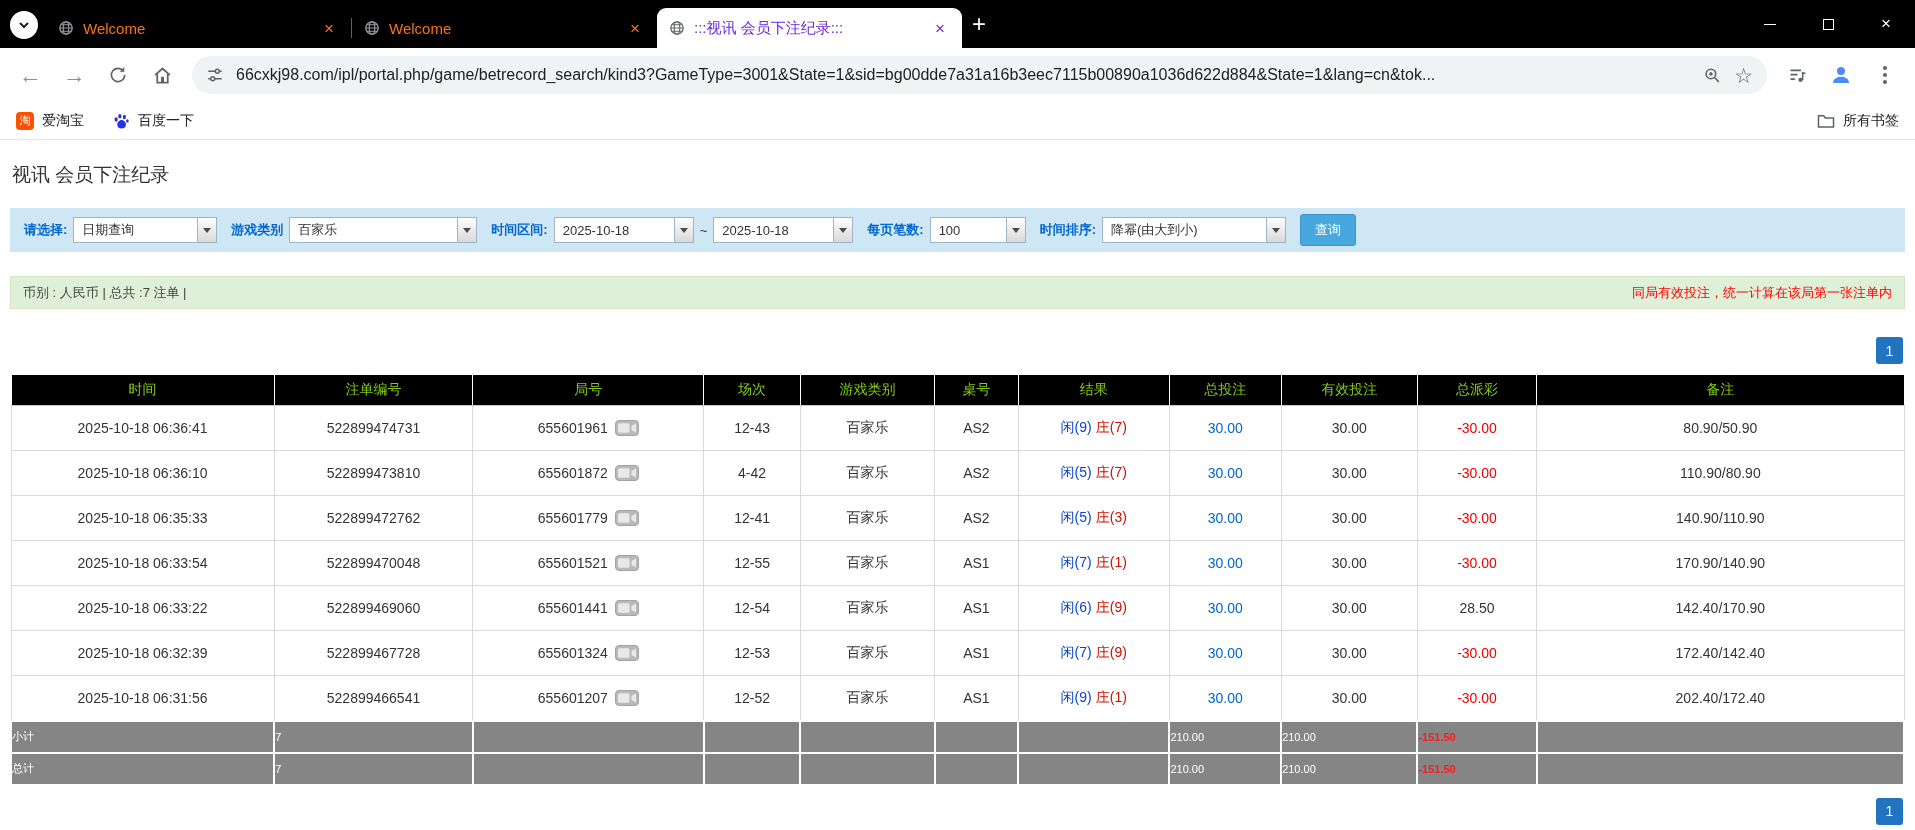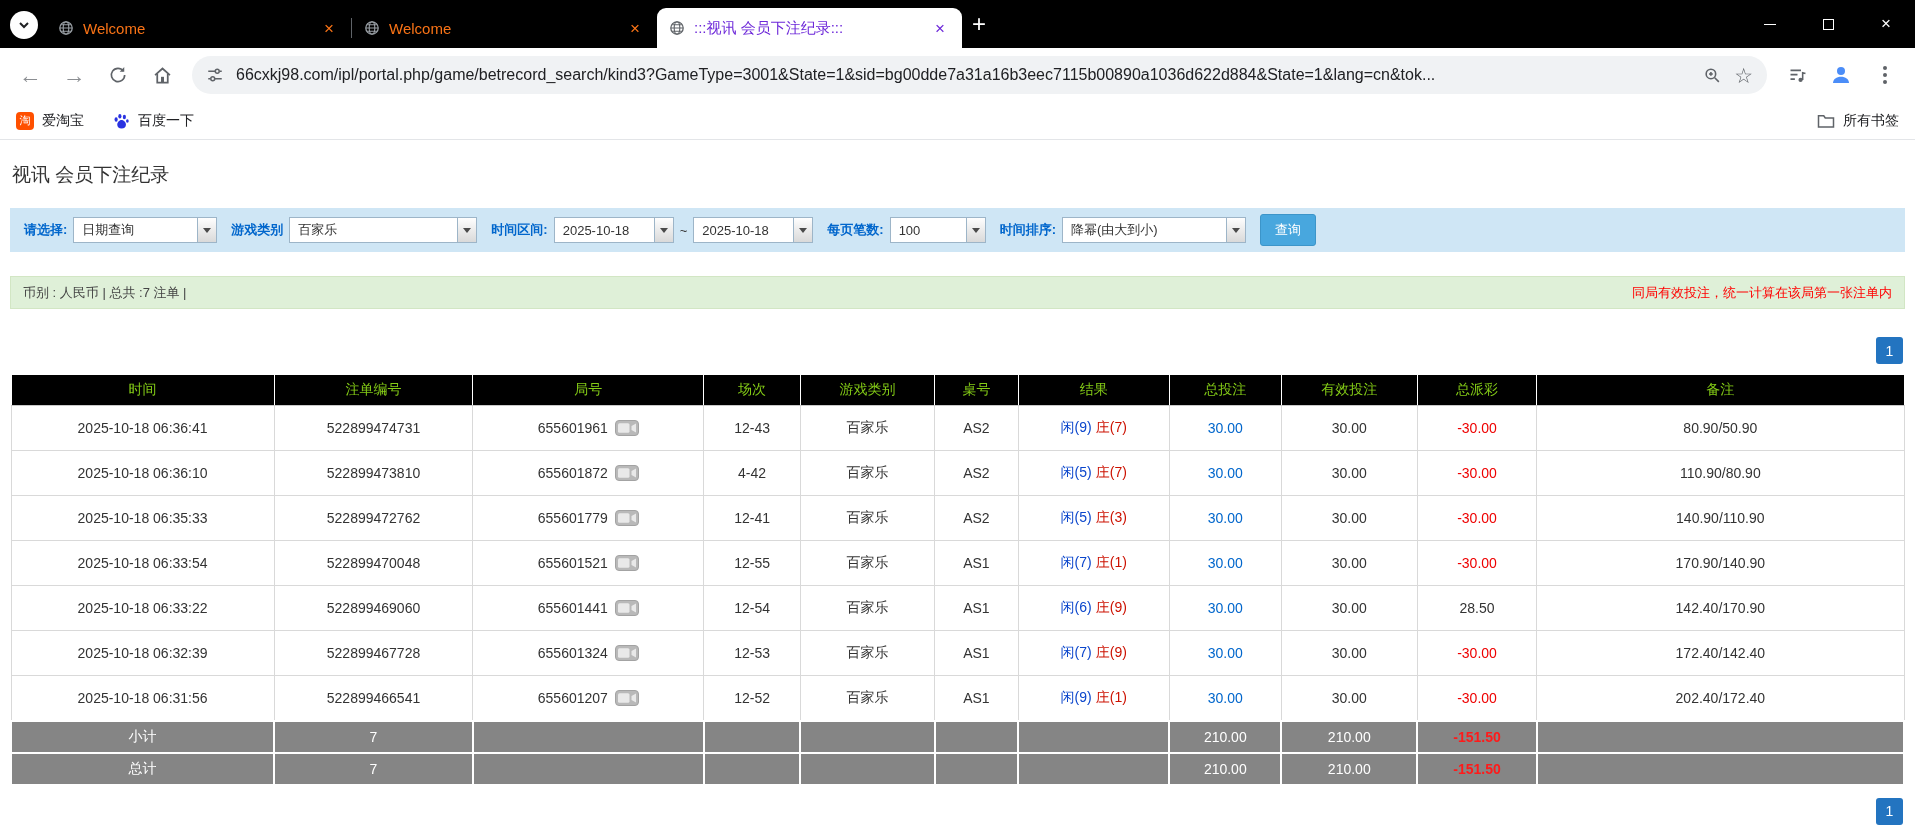--- a/index.html
+++ b/index.html
@@ -41,41 +41,41 @@
   .content { flex:1; background:#fff; padding:22px 10px 0; overflow:hidden; }
   .page-title { font-size:19px; font-weight:400; color:#333; margin:0 2px 20px; }
 
   .filterbar { background:#cfe6f5; height:44px; display:flex; align-items:center; padding:0 12px; font-size:13px; }
   .flabel { color:#0066cc; font-weight:bold; margin:0 6px 0 14px; white-space:nowrap; }
   .flabel:first-child { margin-left:2px; }
   .combo { background:#fff; border:1px solid #9db5c8; height:26px; display:flex; align-items:stretch; cursor:pointer; }
   .combo-val { flex:1; display:flex; align-items:center; padding:0 8px; font-size:13px; color:#333; white-space:nowrap; overflow:hidden; }
   .combo-btn { width:19px; background:linear-gradient(#fefefe,#d9d9d9); border-left:1px solid #9db5c8; display:flex; align-items:center; justify-content:center; }
   .tri-down { width:0; height:0; border-left:4px solid transparent; border-right:4px solid transparent; border-top:5px solid #4a4a4a; }
-  .w-query{width:144px} .w-game{width:188px} .w-date{width:120px} .w-size{width:96px} .w-sort{width:184px}
+  .w-query{width:144px} .w-game{width:188px} .w-date{width:140px} .w-size{width:96px} .w-sort{width:184px}
   .tilde { margin:0 6px; color:#333; }
   .btn-search { background:#48a7de; border:1px solid #3c95c9; color:#fff; font-size:13px; padding:6px 14px; border-radius:3px; margin-left:14px; cursor:pointer; font-family:inherit; }
 
   .summary { background:#dff0d8; border:1px solid #d2e6c4; height:33px; margin-top:24px; display:flex; align-items:center; padding:0 12px; font-size:13px; color:#444; }
   .summary-right { margin-left:auto; color:#ff0000; }
 
   .pager { display:flex; justify-content:flex-end; margin:28px 2px 10px; }
   .pager.bottom { margin:12px 2px 0; }
   .page-btn { min-width:27px; height:27px; background:#2374c0; color:#fff; font-size:14px; display:flex; align-items:center; justify-content:center; border-radius:3px; cursor:pointer; }
 
   table.bets { width:100%; border-collapse:collapse; table-layout:fixed; }
   .bets th { background:#000; color:#84cc16; font-size:14px; font-weight:normal; height:31px; border:1px solid #fff; border-bottom:1px solid #c9c9c9; }
   .bets tbody td { border:1px solid #d9d9d9; height:45px; text-align:center; font-size:14px; color:#333; background:#fff; }
   .bets td.blue { color:#0066cc; cursor:pointer; }
   .bets td.neg { color:#ee0000; }
   .res-player { color:#0b46cc; }
   .res-banker { color:#cc1100; margin-left:4px; }
   .round-wrap { display:inline-flex; align-items:center; gap:7px; }
   .vid-icon { display:inline-flex; cursor:pointer; }
-  .bets tfoot td { background:#858585; color:#fff; font-size:14px; height:32px; text-align:center; border:2px solid #fff; }
+  .bets tfoot td { background:#858585; color:#fff; font-size:11px; height:32px; text-align:left; border:2px solid #fff; }
   .bets tfoot td.neg-red { color:#ff1a1a; font-weight:bold; }
 </style>
 </head>
 <body>
 
 <div class="browser">
 
   <div class="tabstrip">
     <div class="tab-search-btn">
       <svg width="12" height="8" viewBox="0 0 12 8" fill="none" stroke="#202124" stroke-width="2">

